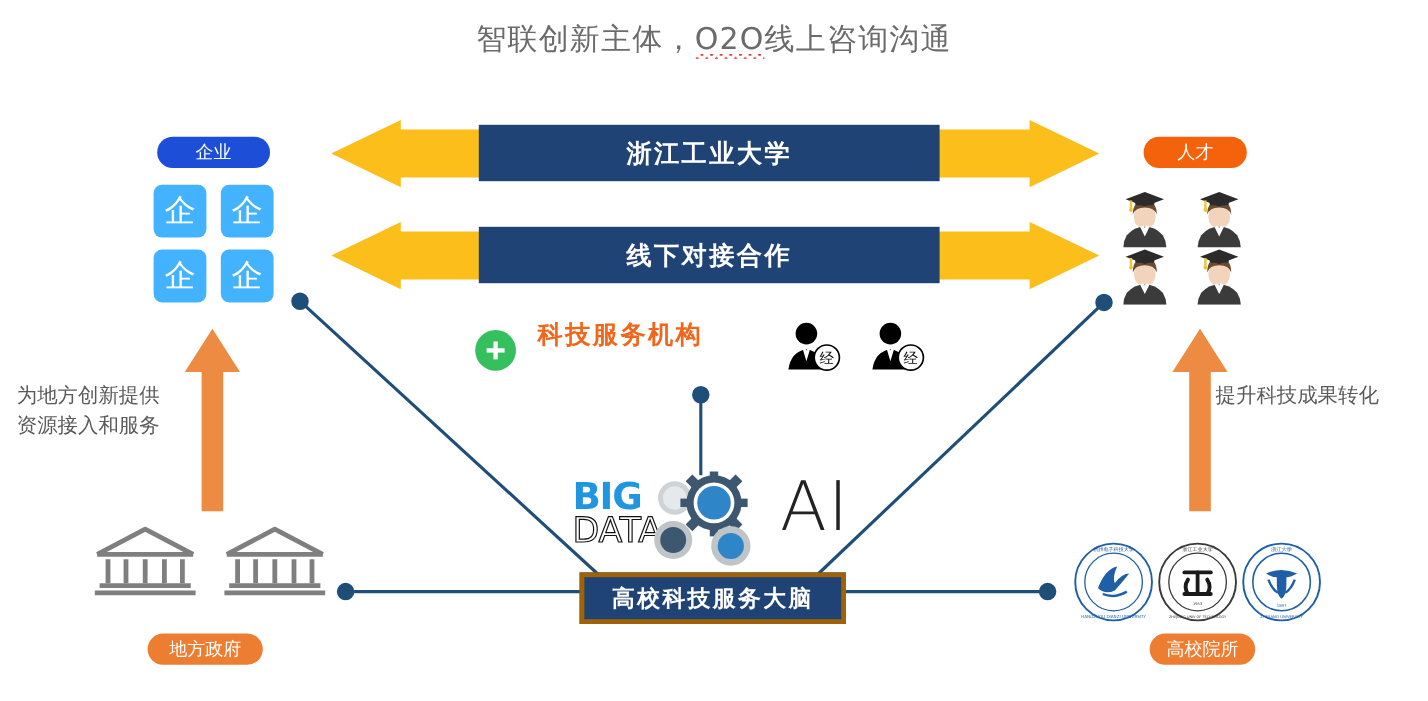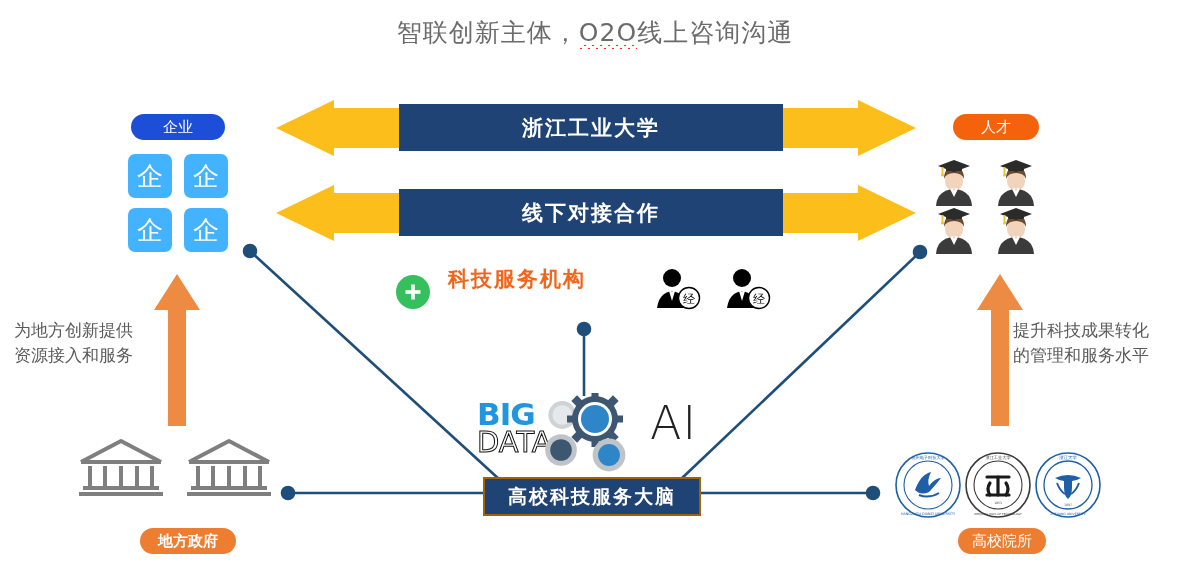--- a/index.html
+++ b/index.html
@@ -98,21 +98,21 @@
   .bigdata-big{
     font-family:"DejaVu Sans","Liberation Sans",sans-serif;
     font-weight:bold;font-size:31px;color:#2196e0;letter-spacing:-1px;
     line-height:28px;
   }
   .bigdata-data{
     font-size:29px;color:#111;letter-spacing:0px;line-height:28px;
     -webkit-text-stroke:1px #111;color:transparent;
   }
   .ai-text{
-    font-size:46px;color:#222;letter-spacing:1px;font-weight:300;line-height:46px;
+    font-size:57px;color:#222;letter-spacing:1px;font-weight:300;line-height:46px;
   }
 </style>
 </head>
 <body>
 
 <div id="stage">
 
   <div class="abs" id="title">
     <span>智联创新主体，</span><span class="squiggle">O2O</span><span>线上咨询沟通</span>
   </div>
@@ -181,21 +181,21 @@
       <line x1="15" y1="30" x2="15" y2="50"></line>
       <line x1="30" y1="30" x2="30" y2="50"></line>
       <line x1="46" y1="30" x2="46" y2="50"></line>
       <line x1="62" y1="30" x2="62" y2="50"></line>
       <line x1="77" y1="30" x2="77" y2="50"></line>
       <line x1="8" y1="52" x2="84" y2="52"></line>
       <line x1="4" y1="58" x2="88" y2="58"></line>
     </g>
   </svg>
 
-  <div class="abs pill orange" style="left:140px;top:528px;width:96px;height:26px;font-weight:bold;">
+  <div class="abs pill orange" style="left:123px;top:528px;width:96px;height:26px;">
     <span>地方政府</span>
   </div>
 
   <div class="abs pill" style="left:953px;top:114px;width:86px;height:26px;background:#f4630b;">
     <span>人才</span>
   </div>
 
   <svg class="abs" style="left:936px;top:148px;" width="110" height="106" viewBox="0 0 110 106">
     <defs>
       <g id="grad">
@@ -210,21 +210,20 @@
       </g>
     </defs>
     <use href="#grad" x="0" y="0"></use>
     <use href="#grad" x="62" y="0"></use>
     <use href="#grad" x="0" y="48"></use>
     <use href="#grad" x="62" y="48"></use>
   </svg>
 
   <div class="abs side-text" style="left:1013px;top:318px;">
     <div>提升科技成果转化</div>
-    <div>的管理和服务水平</div>
   </div>
 
   <svg class="abs" style="left:975px;top:272px;" width="50" height="156" viewBox="0 0 50 156">
     <path d="M25 2 L48 38 L34 38 L34 154 L16 154 L16 38 L2 38 Z" fill="#ed8b43"></path>
   </svg>
 
   <svg class="abs" style="left:893px;top:450px;" width="70" height="70" viewBox="0 0 70 70">
     <circle cx="35" cy="35" r="32" fill="none" stroke="#1f5fa8" stroke-width="1.6"></circle>
     <circle cx="35" cy="35" r="24" fill="none" stroke="#1f5fa8" stroke-width="1.1"></circle>
     <path d="M22 40 q6 -16 16 -18 q-4 8 -2 14 q6 -8 12 -8 q-8 10 -12 14 q-8 4 -14 -2 z" fill="#1f5fa8"></path>
@@ -347,17 +346,17 @@
       <circle cx="0" cy="0" r="15" fill="#3e5770"></circle>
     </g>
     <g transform="translate(76,62) scale(0.78)">
       <circle cx="0" cy="0" r="21" fill="#bfc4c8"></circle>
       <circle cx="0" cy="0" r="14" fill="#2e86c8"></circle>
     </g>
   </svg>
 
   <div class="abs ai-text" style="left:650px;top:400px;">AI</div>
 
-  <div class="abs navyband" style="left:483px;top:477px;width:214px;height:35px;font-size:19px;border:2px solid #a16207;">
+  <div class="abs navyband" style="left:483px;top:477px;width:214px;height:35px;font-size:19px;border:4px solid #a16207;">
     <span>高校科技服务大脑</span>
   </div>
 
 </div>
 
 </body></html>

